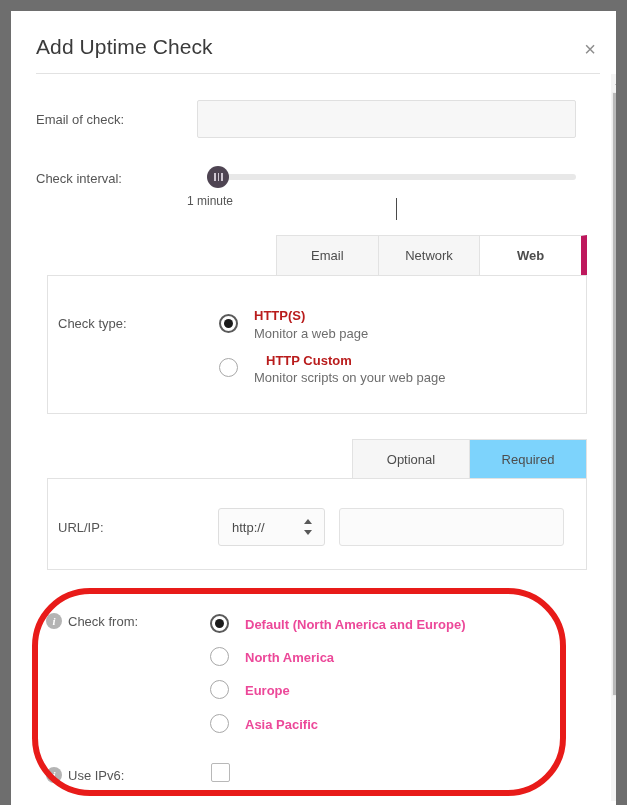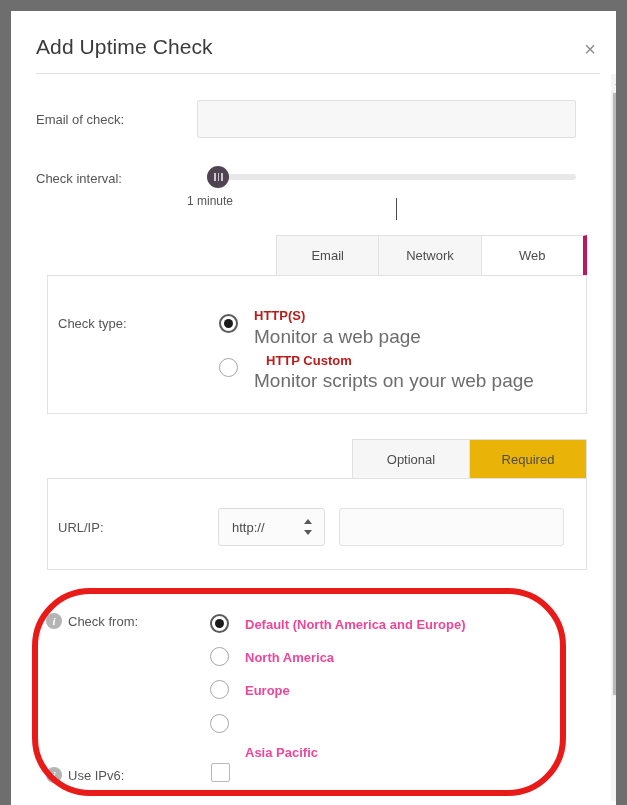--- a/index.html
+++ b/index.html
@@ -137,21 +137,21 @@
     color: #4d4d4d;
     display: flex;
     align-items: center;
     justify-content: center;
     background: #f6f6f6;
     border: 1px solid #e2e2e2;
     border-right: none;
     box-sizing: border-box;
     cursor: pointer;
   }
-  #type-tabs .tab:last-child { border-right: 4px solid #be185d; }
+  #type-tabs .tab:last-child { border-right: 6px solid #be185d; font-weight: bold; }
   #type-tabs .tab.active {
     background: #ffffff;
     border-bottom-color: #ffffff;
   }
 
   
   .panel {
     position: absolute;
     background: #ffffff;
     border: 1px solid #e2e2e2;
@@ -182,21 +182,21 @@
   #ct-radio-0 { left: 208px; top: 303px; }
   #ct-radio-1 { left: 208px; top: 347px; }
   .opt-title {
     position: absolute;
     font-size: 13px;
     font-weight: bold;
     color: #b91c1c;
   }
   .opt-desc {
     position: absolute;
-    font-size: 19px;
+    font-size: 13px;
     color: #6d6d6d;
     text-align: center;
   }
   #ct-title-0 { left: 243px; top: 297px; }
   #ct-desc-0  { left: 243px; top: 315px; }
   #ct-title-1 { left: 243px; top: 342px; margin-left: 12px; }
   #ct-desc-1  { left: 243px; top: 359px; }
 
   
   #req-tabs {
@@ -213,21 +213,21 @@
     align-items: center;
     justify-content: center;
     background: #f6f6f6;
     border: 1px solid #e2e2e2;
     border-right: none;
     box-sizing: border-box;
     cursor: pointer;
   }
   #req-tabs .tab:last-child { border-right: 1px solid #e2e2e2; }
   #req-tabs .tab.active {
-    background: #eab308;
+    background: #7dd3fc;
     border-bottom-color: #ffffff;
   }
 
   
   #url-label { left: 47px; top: 509px; }
   #url-scheme {
     position: absolute;
     left: 207px; top: 497px;
     width: 107px; height: 38px;
     background: #fbfbfb;
@@ -290,21 +290,21 @@
   .tf-text {
     position: absolute;
     left: 234px;
     font-size: 13px;
     font-weight: bold;
     color: #ec4899;
   }
   #tf-text-0 { top: 606px; }
   #tf-text-1 { top: 639px; }
   #tf-text-2 { top: 672px; }
-  #tf-text-3 { top: 706px; margin-top: 28px; }
+  #tf-text-3 { top: 706px; }
 
   
   #ipv6-info  { left: 35px; top: 756px; }
   #ipv6-label { left: 57px; top: 757px; }
   #ipv6-checkbox {
     position: absolute;
     left: 200px; top: 752px;
     width: 19px; height: 19px;
     border: 1.5px solid #b8b8b8;
     background: #ffffff;

